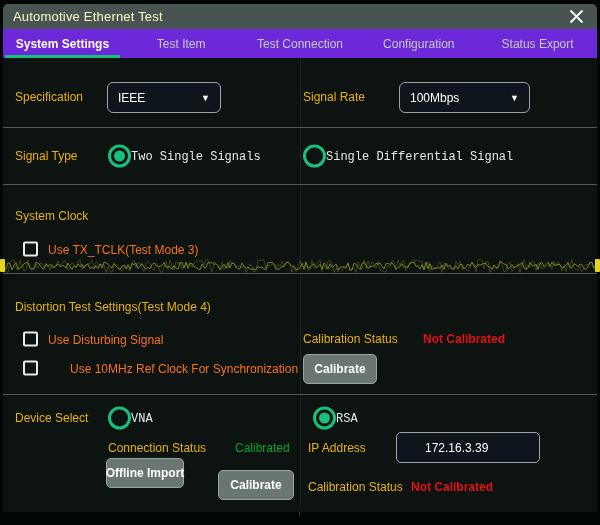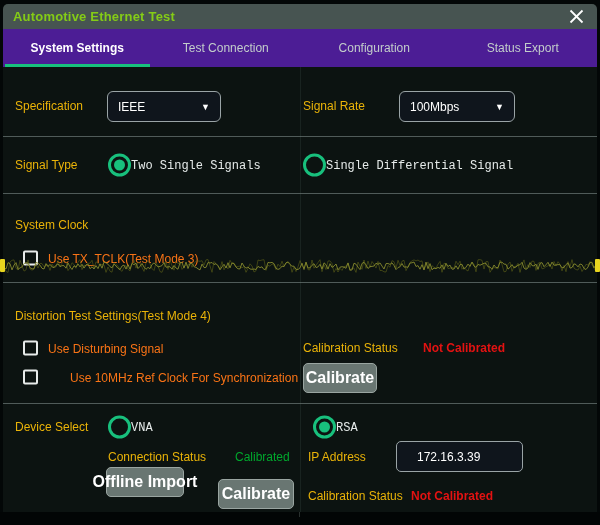--- a/index.html
+++ b/index.html
@@ -11,28 +11,28 @@
   }
   .dialog {
     position:absolute; left:3px; top:4px; width:594px; height:508px;
     background:#0c1311; border-radius:5px 5px 0 0;
   }
   
   .titlebar {
     height:25px; background:#475451; border-radius:5px 5px 0 0;
     display:flex; align-items:center; padding:0 10px;
   }
-  .title { color:#84cc16; font-size:13px; font-weight:bold; letter-spacing:.2px; }
+  .title { color:#fef9c3; font-size:13px; font-weight:normal; letter-spacing:.2px; }
   .close-btn {
     margin-left:auto; width:22px; height:22px; display:flex;
     align-items:center; justify-content:center; cursor:pointer;
   }
   .close-btn svg { display:block; }
   
-  .tabbar { height:38px; background:#4c1d95; display:flex; }
+  .tabbar { height:29px; background:#6d28d9; display:flex; }
   .tab {
     flex:1; position:relative; display:flex; align-items:center; justify-content:center;
     color:#c3cdcb; font-size:12px; cursor:pointer;
   }
   .tab.active { color:#ffffff; font-weight:bold; }
   .tab.active::after {
     content:""; position:absolute; left:2px; right:2px; bottom:0; height:3px;
     background:var(--accent, #18c07d);
   }
   
@@ -65,31 +65,31 @@
     background:var(--accent, #18c07d);
   }
   .radio-opt .rlabel { color:#e6ebea; font-size:12px; white-space:nowrap; }
   
   .cb-row { position:absolute; display:flex; align-items:center; gap:10px; transform:translateY(-50%); cursor:pointer; }
   .cbox { width:15px; height:15px; border:2px solid #e8eceb; border-radius:2px; background:transparent; flex:0 0 auto; }
   .cb-row .clabel { color:#f97316; font-size:12px; white-space:nowrap; }
   
   .btn {
     position:absolute; height:30px; background:#697672; border:1px solid #9aa5a1;
-    border-radius:5px; color:#ffffff; font-size:16px; font-weight:bold;
+    border-radius:5px; color:#ffffff; font-size:12px; font-weight:bold;
     display:flex; align-items:center; justify-content:center; cursor:pointer;
     white-space:nowrap;
   }
   .status-red { color:var(--red, #e31212); font-weight:bold; }
   .status-green { color:var(--green, #00a82d); }
   
   .ipfield {
-    position:absolute; left:393px; top:374px; width:127px; height:31px;
+    position:absolute; left:393px; top:374px; width:144px; height:31px;
     background:#0f151c; border:1px solid #9aa4a6; border-radius:5px;
-    color:#ffffff; font-size:12px; padding:0 20px;
+    color:#ffffff; font-size:12px; padding:0 28px;
     font-family:"Liberation Sans", sans-serif; outline:none;
   }
   
   .waveform { position:absolute; left:0; top:257px; width:600px; height:18px; pointer-events:none; }
   .edge-marker {
     position:absolute; width:5px; height:13px; background:#e8d51f; top:259px;
     border-radius:1px;
   }
   
   .bottom-strip { position:absolute; left:0; top:512px; width:600px; height:13px; background:#020505; }
@@ -114,39 +114,42 @@
           </svg>
         </span>
       </div>
     </div>
 
     <div class="tabbar">
       <div class="tab active">
           <span>System Settings</span>
         </div>
       <div class="tab">
+          <span>Test Item</span>
+        </div>
+      <div class="tab">
           <span>Test Connection</span>
         </div>
       <div class="tab">
           <span>Configuration</span>
         </div>
       <div class="tab">
           <span>Status Export</span>
         </div>
     </div>
 
     <div class="dbody">
 
       <span class="lbl" style="left:12px; top:39px;">Specification</span>
       <div class="dd" style="left:104px; width:114px;">
         <span>IEEE</span>
         <span class="arrow">▼</span>
       </div>
       <span class="lbl" style="left:300px; top:39px;">Signal Rate</span>
-      <div class="dd" style="left:396px; width:116px;">
+      <div class="dd" style="left:396px; width:131px;">
         <span>100Mbps</span>
         <span class="arrow">▼</span>
       </div>
 
       <div class="hdiv" style="top:69px;"></div>
 
       <span class="lbl" style="left:12px; top:98px;">Signal Type</span>
       <div class="radio-opt" style="left:105px; top:98px;">
         <span class="radio sel"></span>
         <span class="rlabel">Two Single Signals</span>

